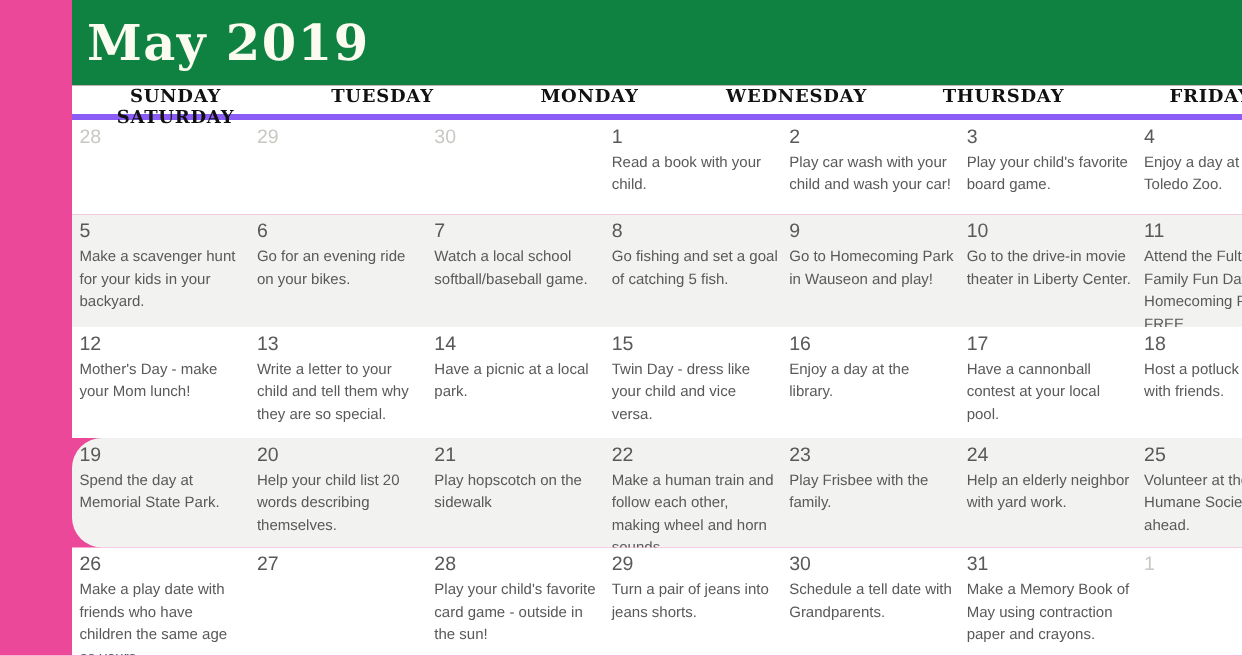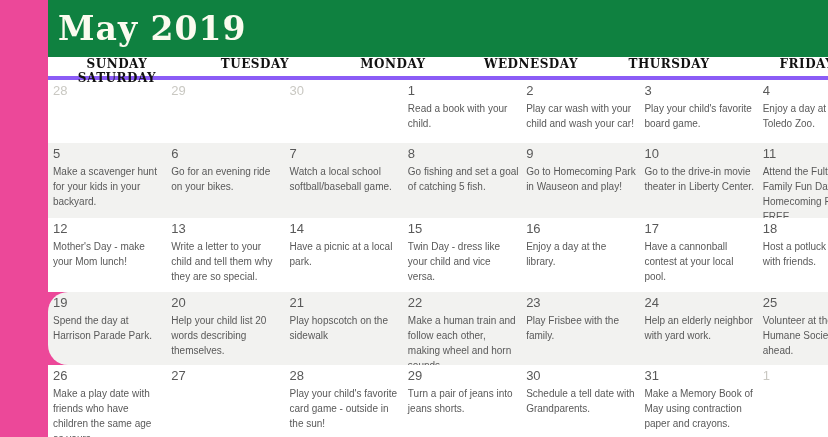--- a/index.html
+++ b/index.html
@@ -134,21 +134,21 @@
           <span class="day-activity">Have a cannonball contest at your local pool.</span>
         </div>
         <div class="day-cell">
           <span class="day-number">18</span>
           <span class="day-activity">Host a potluck dinner with friends.</span>
         </div>
       </div>
       <div class="week-row h4 alt">
         <div class="day-cell">
           <span class="day-number">19</span>
-          <span class="day-activity">Spend the day at Harrison Parade Park.</span>
+          <span class="day-activity">Spend the day at Memorial State Park.</span>
         </div>
         <div class="day-cell">
           <span class="day-number">20</span>
           <span class="day-activity">Help your child list 20 words describing themselves.</span>
         </div>
         <div class="day-cell">
           <span class="day-number">21</span>
           <span class="day-activity">Play hopscotch on the sidewalk</span>
         </div>
         <div class="day-cell">

